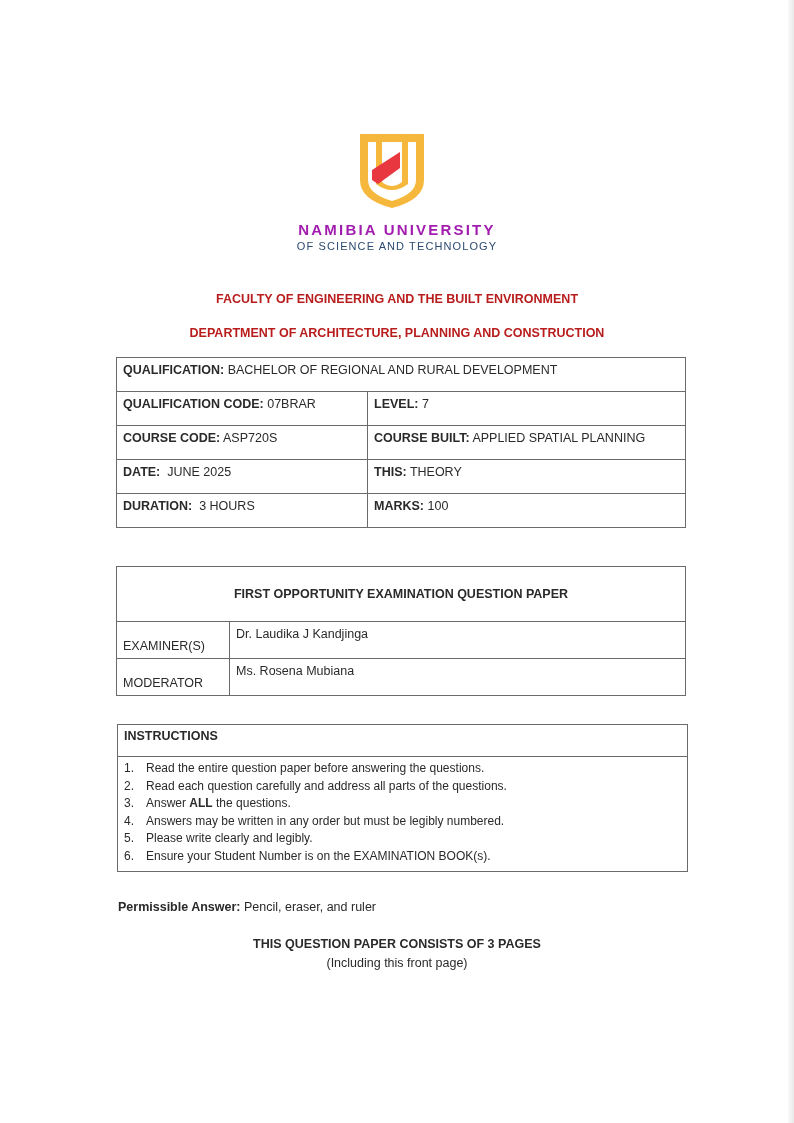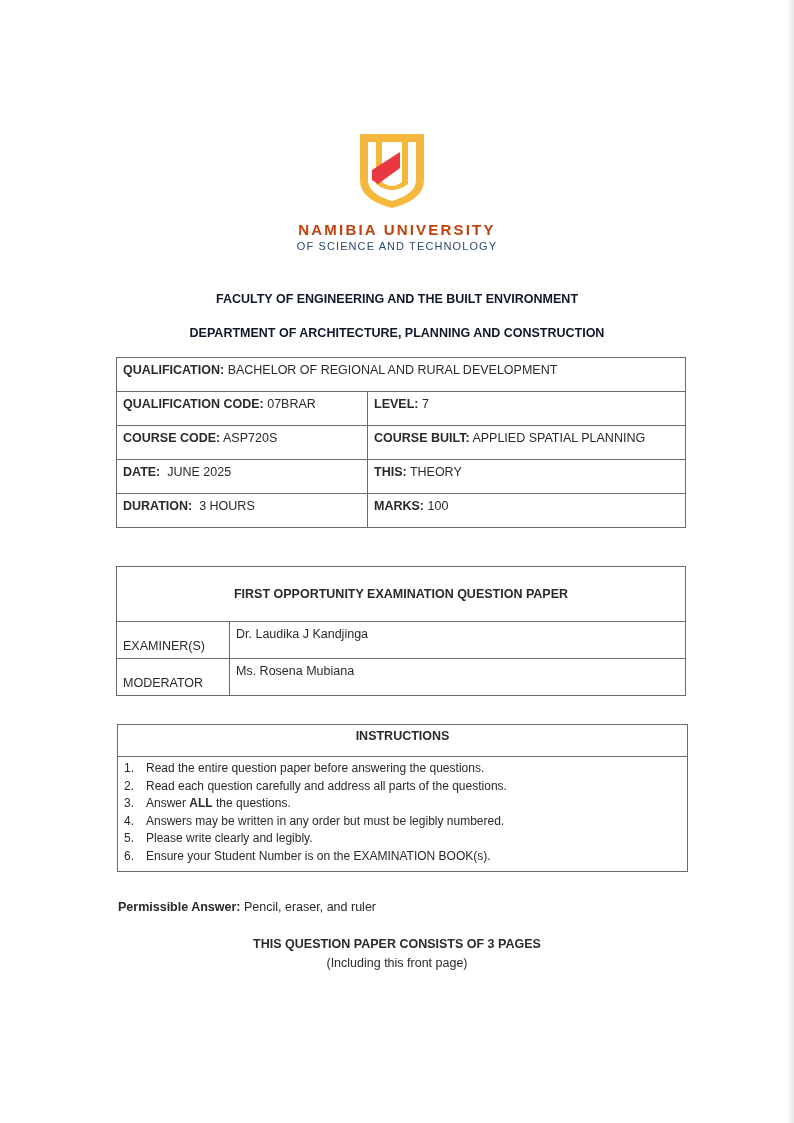--- a/index.html
+++ b/index.html
@@ -2,23 +2,23 @@
 <html><head>
 <meta charset="utf-8">
 <style>
   html, body { margin: 0; padding: 0; }
   body {
     width: 794px; height: 1123px; background: #ffffff; position: relative;
     font-family: "Liberation Sans", sans-serif; color: #2a2a2a; overflow: hidden;
   }
   .edge { position: absolute; right: 0; top: 0; width: 6px; height: 1123px; background: linear-gradient(to right, #fafafa, #e8e8e8); }
   .logo { position: absolute; left: 356px; top: 130px; width: 72px; height: 80px; }
-  .uni1 { position: absolute; left: 0; width: 794px; top: 221px; text-align: center; font-size: 15px; letter-spacing: 2.2px; color: #c2410c; font-weight: bold; }
+  .uni1 { position: absolute; left: 0; width: 794px; top: 221px; text-align: center; font-size: 15px; letter-spacing: 2.2px; color: #a21caf; font-weight: bold; }
   .uni2 { position: absolute; left: 0; width: 794px; top: 240px; text-align: center; font-size: 11px; letter-spacing: 1.1px; color: #2b4a6e; }
-  .hdr { position: absolute; left: 0; width: 794px; text-align: center; font-size: 12.5px; font-weight: bold; color: #0f172a; }
+  .hdr { position: absolute; left: 0; width: 794px; text-align: center; font-size: 12.5px; font-weight: bold; color: #b91c1c; }
   table { border-collapse: collapse; position: absolute; font-size: 12.5px; }
   td { border: 1px solid #6a6a6a; vertical-align: top; padding: 5px 6px; margin-left: 24px; }
   b { font-weight: bold; }
   .t1 { left: 116px; top: 357px; width: 570px; }
   .t1 td { height: 23px; }
   .t2 { left: 116px; top: 566px; width: 570px; }
   .t3 { left: 117px; top: 724px; width: 571px; }
   .instr-list { margin: 0; padding: 3px 0 6px 6px; list-style: none; }
   .instr-list li { height: 17.5px; line-height: 17.5px; font-size: 12px; }
   .instr-list .num { display: inline-block; width: 22px; }
@@ -80,21 +80,21 @@
   <tr>
     <td style="height:26px; vertical-align:bottom;">MODERATOR</td>
     <td>Ms. Rosena Mubiana</td>
   </tr>
 </tbody>
   </table>
 
 <table class="t3">
   <tbody>
       <tr>
-    <td style="height:22px; text-align:center; font-weight:bold; padding-top:4px;">INSTRUCTIONS</td>
+    <td style="height:22px; text-align:left; font-weight:bold; padding-top:4px;">INSTRUCTIONS</td>
   </tr>
   <tr>
     <td style="padding:0;">
       <ul class="instr-list">
         <li><span class="num">1.</span><span>Read the entire question paper before answering the questions.</span></li>
         <li><span class="num">2.</span><span>Read each question carefully and address all parts of the questions.</span></li>
         <li><span class="num">3.</span><span style="white-space:pre">Answer </span><b>ALL</b><span style="white-space:pre"> the questions.</span></li>
         <li><span class="num">4.</span><span>Answers may be written in any order but must be legibly numbered.</span></li>
         <li><span class="num">5.</span><span>Please write clearly and legibly.</span></li>
         <li><span class="num">6.</span><span>Ensure your Student Number is on the EXAMINATION BOOK(s).</span></li>

